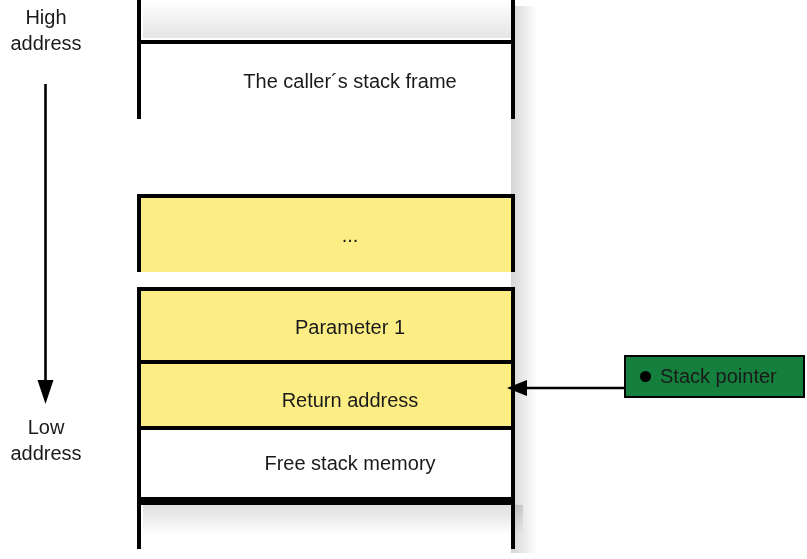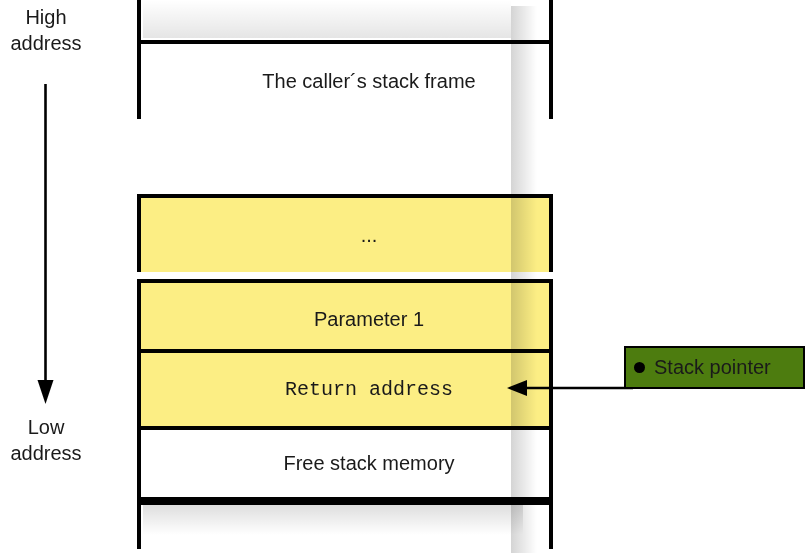--- a/index.html
+++ b/index.html
@@ -65,21 +65,21 @@
     top: 0px;
     width: 368px;
     height: 38px;
     background: linear-gradient(to bottom, rgba(0,0,0,0.00), rgba(0,0,0,0.10));
     pointer-events: none;
   }
 
   .stack-cell {
     position: absolute;
     left: 137px;
-    width: 416px;
+    width: 378px;
     box-sizing: border-box;
     display: flex;
     align-items: center;
     justify-content: center;
     font-size: 20px;
     color: #1a1a1a;
     background: #ffffff;
     border-top: 4px solid #000000;
     border-left: 4px solid #000000;
     border-right: 4px solid #000000;
@@ -89,29 +89,29 @@
   .stack-cell.last-bordered { border-bottom: 8px solid #000000; }
   .stack-cell.open { border-top: 0; background: transparent; }
   .stack-cell.highlight { background: #FCEE84; }
   .cell-text { pointer-events: none; }
   .cell-text em { font-style: italic; }
 
   
   #stack-pointer-box {
     position: absolute;
     left: 624px;
-    top: 346px;
+    top: 355px;
     width: 181px;
     height: 43px;
     box-sizing: border-box;
     border: 2px solid #000000;
-    background: #4d7c0f;
+    background: #15803d;
     display: flex;
     align-items: center;
-    padding-left: 8px;
+    padding-left: 14px;
     font-size: 20px;
     color: #1a1a1a;
   }
   #stack-pointer-dot {
     width: 11px;
     height: 11px;
     border-radius: 50%;
     background: #000000;
     flex: 0 0 auto;
     margin-right: 9px;
@@ -150,25 +150,25 @@
 
   <div class="stack-cell" style="top:40px; height:79px;">
     <span class="cell-text">The caller´s stack frame</span>
   </div>
 
 
   <div class="stack-cell highlight" style="top:194px; height:78px;">
     <span class="cell-text">...</span>
   </div>
 
-  <div class="stack-cell highlight" style="top:279px; height:77px;">
+  <div class="stack-cell highlight" style="top:287px; height:77px;">
     <span class="cell-text">Parameter 1</span>
   </div>
 
-  <div class="stack-cell highlight" style="top:349px; height:77px;font-family:Liberation Mono, monospace;">
+  <div class="stack-cell highlight" style="top:360px; height:77px;">
     <span class="cell-text">Return address</span>
   </div>
 
   <div class="stack-cell last-bordered" style="top:426px; height:79px;">
     <span class="cell-text">Free stack memory</span>
   </div>
 
   <div class="stack-cell open" style="top:505px; height:44px;">
     <span class="cell-text"></span>
   </div>

